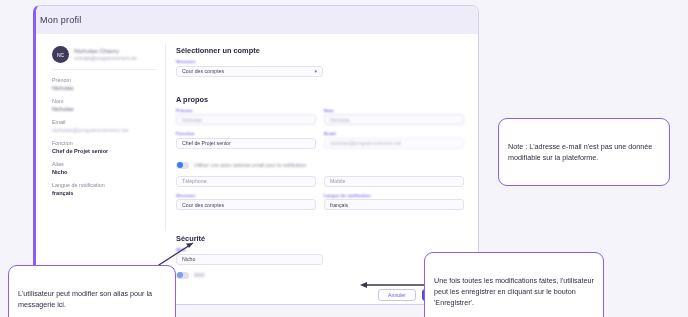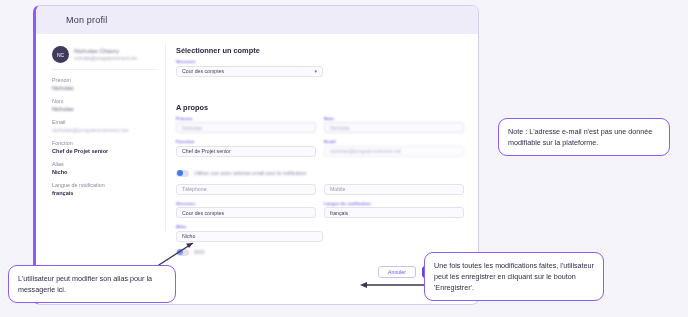--- a/index.html
+++ b/index.html
@@ -15,21 +15,21 @@
   .app-panel {
     position: absolute; left: 33px; top: 5px; width: 446px; height: 300px;
     background: #ffffff;
     border: 1px solid #d9cdee;
     border-left: 3px solid #8b5cf6;
     border-radius: 7px;
     overflow: hidden;
   }
   .panel-header {
     height: 28px; background: #eeecf8;
-    display: flex; align-items: center; padding-left: 30px;
+    display: flex; align-items: center; padding-left: 4px;
   }
   .panel-title { font-size: 9px; color: #3b3552; letter-spacing: .2px; }
 
   .panel-body { display: flex; padding: 10px 10px 0 10px; height: 197px; }
 
   
   .profile-col { width: 120px; padding: 2px 8px 0 6px; border-right: 1px solid #eceaf3; }
   .profile-head { display: flex; align-items: center; gap: 5px; padding-bottom: 6px; border-bottom: 1px solid #ededf4; }
   .avatar {
     width: 17px; height: 17px; border-radius: 50%;
@@ -40,21 +40,21 @@
   .profile-mail { font-size: 4.6px; color: #a7a3b8; line-height: 1.4; filter: blur(1.05px); }
   .field-group { margin-top: 7px; }
   .f-label { font-size: 5.4px; color: #8c88a0; margin-bottom: 2px; }
   .f-value { font-size: 5.6px; color: #2f2b45; font-weight: bold; }
   .f-value.blurred { filter: blur(1.1px); font-weight: normal; color: #5c5873; }
   .f-value.wide-blur { filter: blur(1.1px); color: #b3aec6; font-weight: normal; }
 
   
   .form-col { flex: 1; padding: 2px 4px 0 10px; }
   .sec-title { font-size: 7.4px; color: #2b2742; font-weight: bold; margin-bottom: 4px; }
-  .sec-title.gap { margin-top: 26px; }
+  .sec-title.gap { margin-top: 18px; }
   .grid2 { display: flex; gap: 8px; }
   .cell { flex: 1; margin-bottom: 6px; }
   .in-label { font-size: 4.4px; color: #6d5ce7; margin-bottom: 1.5px; font-weight: bold; }
   .in-label.blurred { filter: blur(0.85px); }
   .input {
     height: 11px; border: 1px solid #e4e2ee; border-radius: 3px;
     background: #fafaff; display: flex; align-items: center;
     padding: 0 5px; font-size: 5.2px; color: #44405c;
   }
   .input.placeholder { color: #9d99b0; }
@@ -71,21 +71,21 @@
 
   .btn-row { display: flex; justify-content: flex-end; gap: 6px; margin-top: 10px; padding-right: 4px; }
   .btn { height: 12px; min-width: 38px; border-radius: 3px; font-size: 5.2px;
          display: flex; align-items: center; justify-content: center; filter: blur(0.75px); }
   .btn-cancel { border: 1px solid #c9c3e8; color: #6d5ce7; background: #fff; }
   .btn-save { background: #5b4ae0; color: #fff; border: 1px solid #5b4ae0; }
 
   
   .callout {
     position: absolute; background: #ffffff; border: 1.3px solid #8b5cf6;
-    border-radius: 9px; padding: 7px 9px;
+    border-radius: 9px; padding: 22px 9px;
     font-size: 7.2px; line-height: 1.55; color: #2f2b45;
   }
   .c-note  { left: 498px; top: 118px; width: 172px; }
   .c-save  { left: 424px; top: 252px; width: 180px; }
   .c-alias { left: 8px;  top: 265px; width: 168px; }
   svg.leader { position: absolute; overflow: visible; }
 </style>
 </head>
 <body>
 
@@ -187,20 +187,21 @@
           <div class="cell">
             <div class="in-label blurred">Structure</div>
             <div class="input">Cour des comptes</div>
           </div>
           <div class="cell">
             <div class="in-label blurred">Langue de notification</div>
             <div class="input">français</div>
           </div>
         </div>
 
+        <div class="sec-title gap">Sécurité</div>
         <div class="cell" style="max-width:147px">
           <div class="in-label blurred">Alias</div>
           <div class="input">Nicho</div>
         </div>
 
         <div class="toggle-row">
           <div class="toggle light">
               <div class="knob"></div>
             </div>
           <span class="toggle-label">SSO</span>

